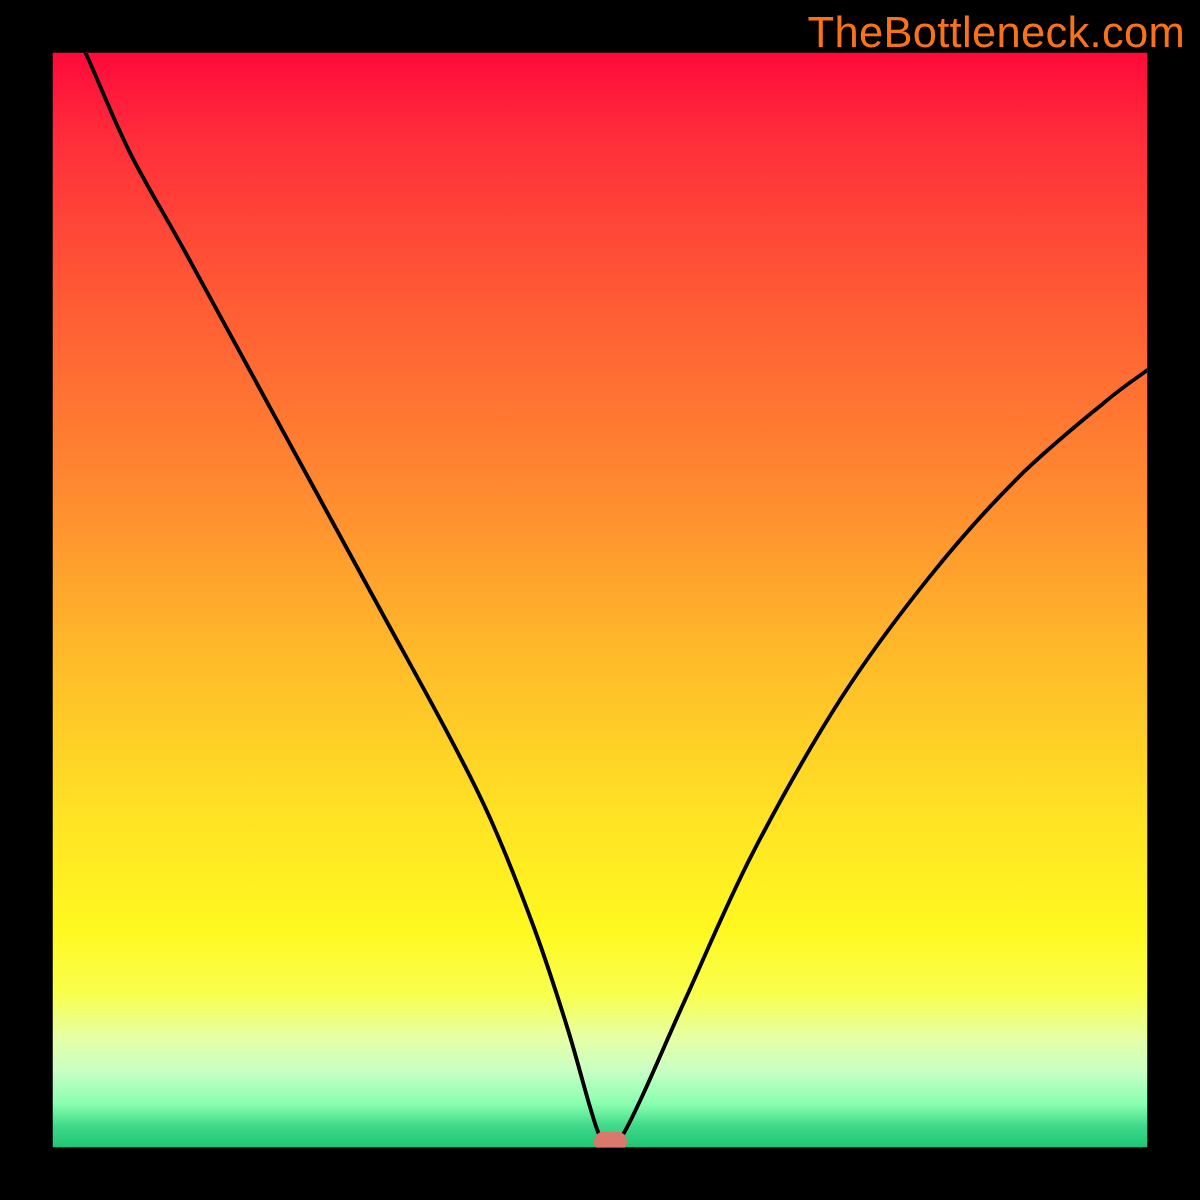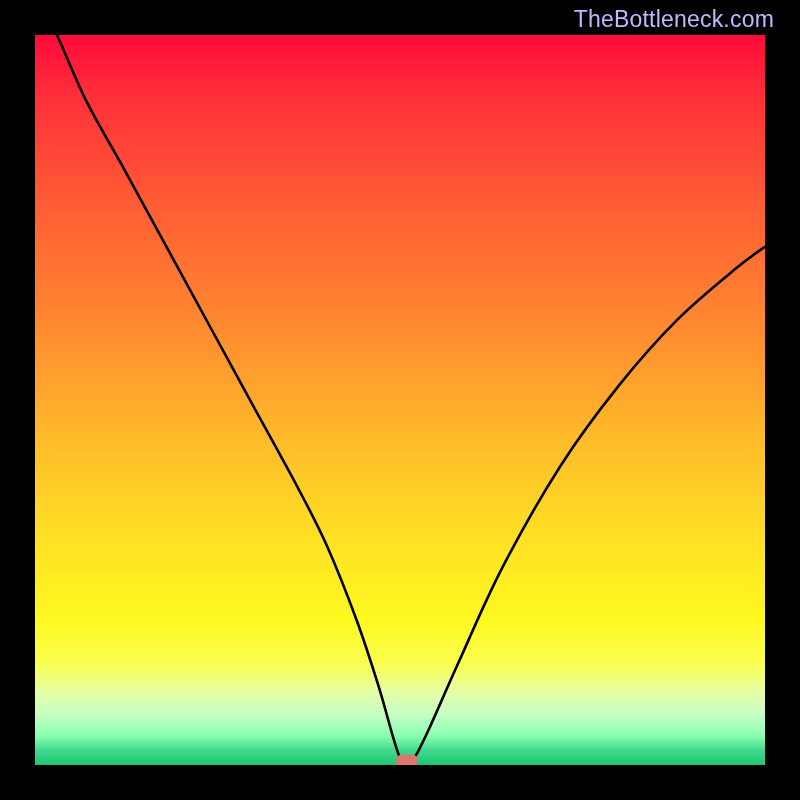--- a/index.html
+++ b/index.html
@@ -13,23 +13,23 @@
   }
   .frame {
     position: relative;
     width: 800px;
     height: 800px;
     background: #000;
   }
   .watermark {
     position: absolute;
     top: 6px;
-    right: 26px;
-    color: #c4b5fd;
-    font-size: 23px;
+    right: 10px;
+    color: #f97316;
+    font-size: 29px;
     font-weight: 500;
     letter-spacing: 0.2px;
     z-index: 50;
     user-select: none;
   }
   .plot-area {
     position: absolute;
     left: 35px;
     top: 35px;
     width: 730px;

